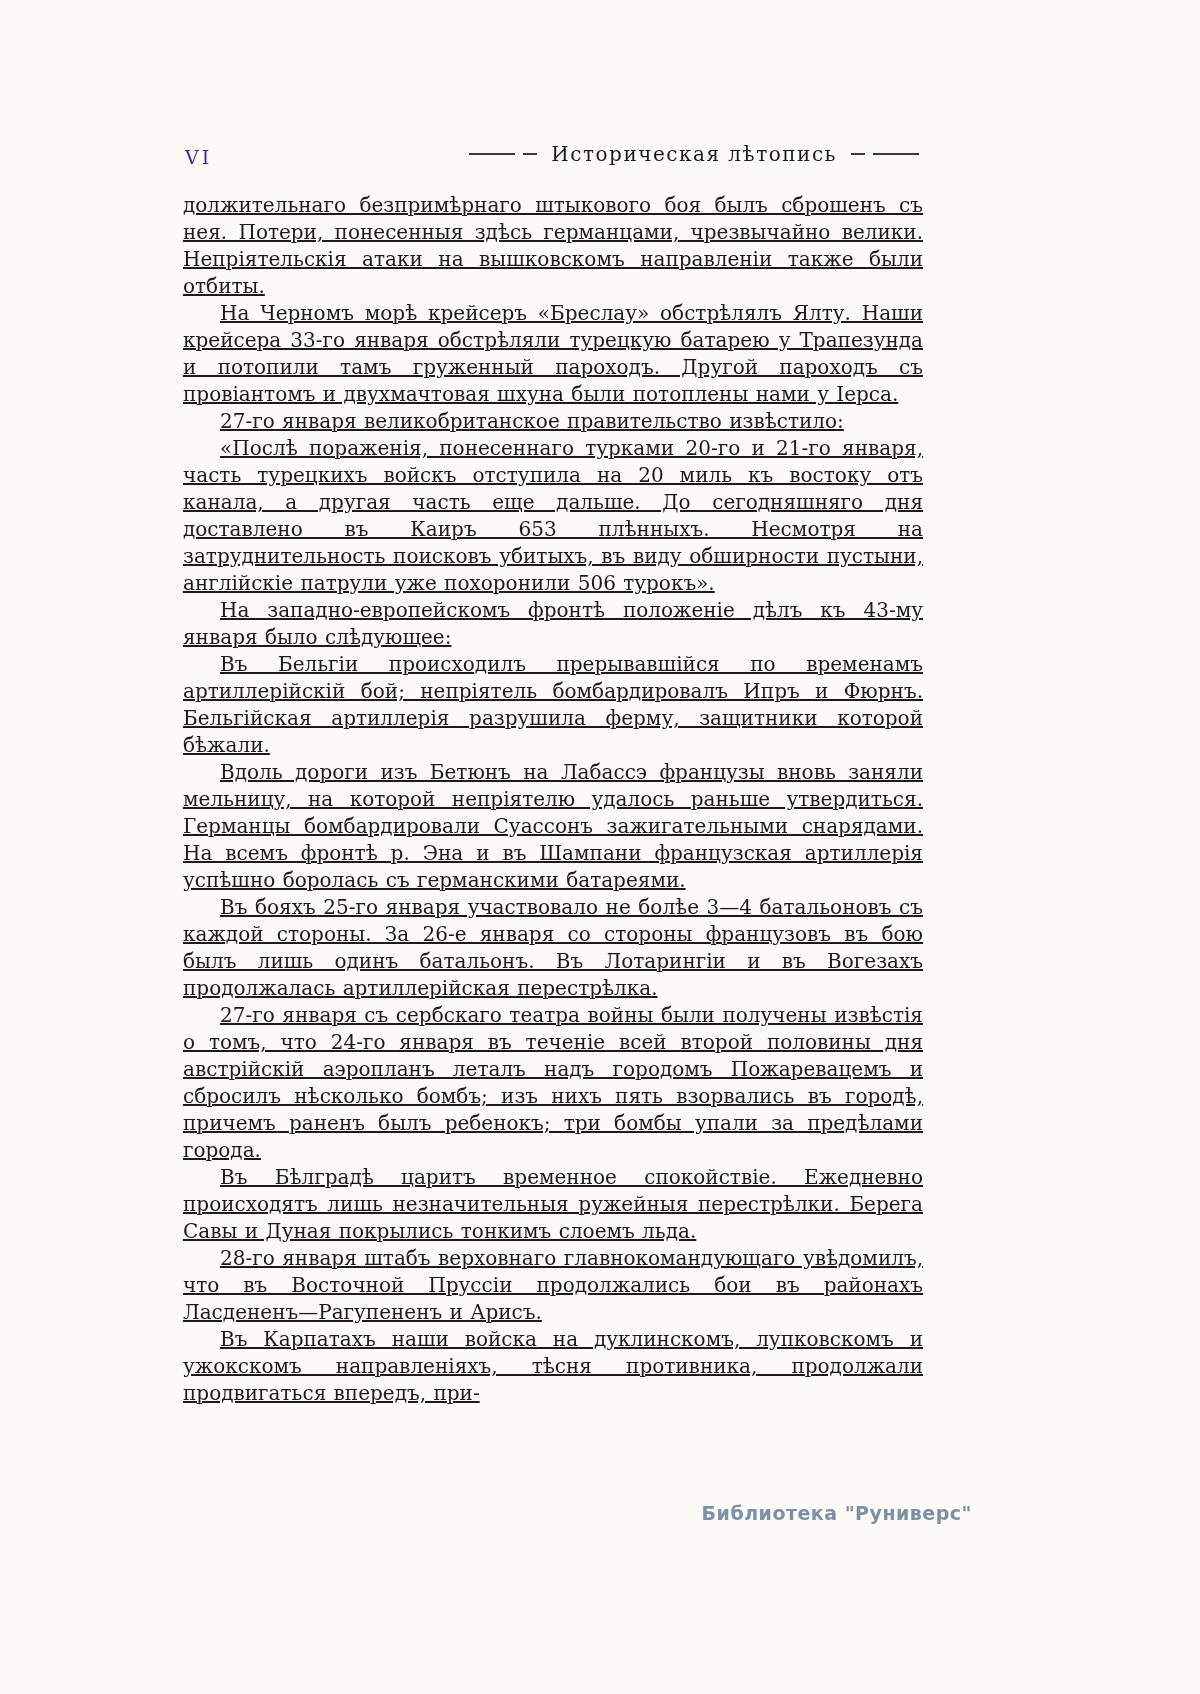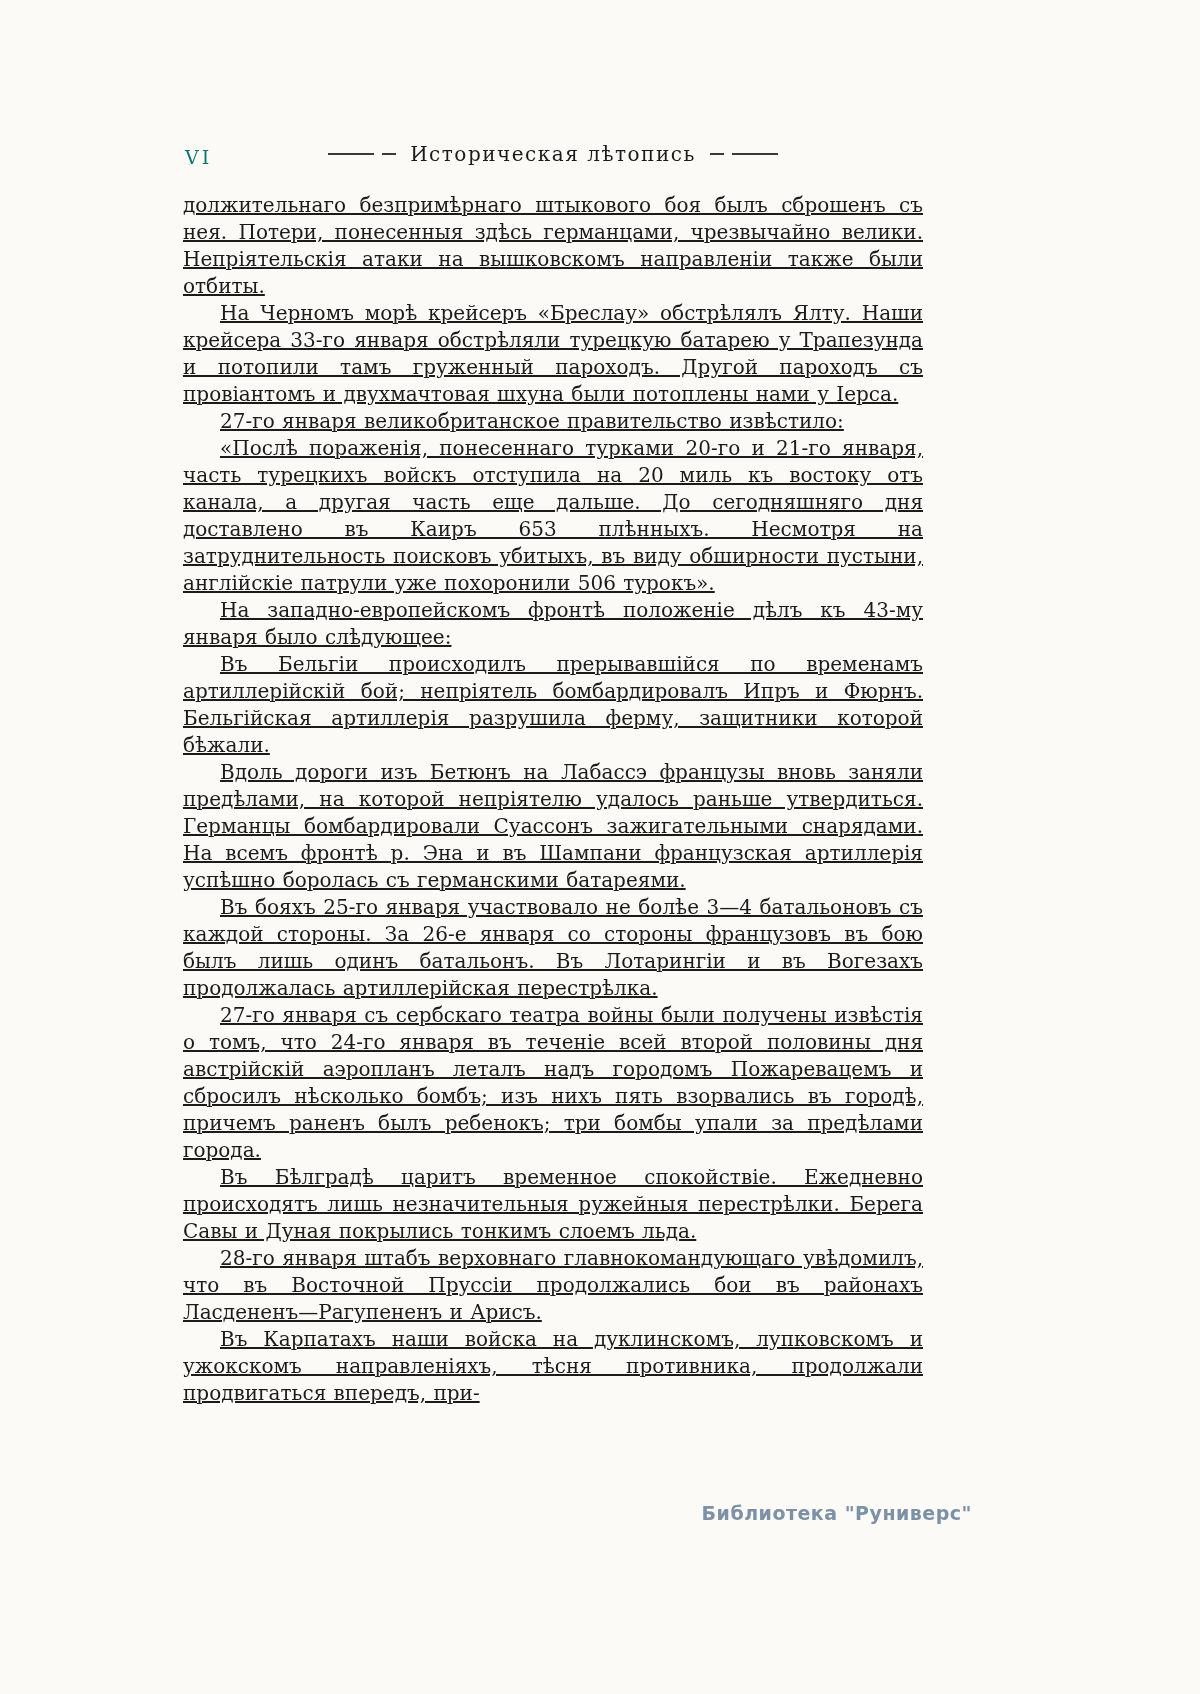--- a/index.html
+++ b/index.html
@@ -27,28 +27,28 @@
     position: relative;
     height: 34px;
     margin-bottom: 16px;
   }
   .page-number {
     position: absolute;
     left: 2px;
     top: 4px;
     font-size: 19px;
     letter-spacing: 3px;
-    color: #0f766e;
+    color: #4c1d95;
   }
   .running-title {
     position: absolute;
     left: 0;
     right: 0;
     top: 0;
-    text-align: center;
+    text-align: right;
     font-size: 20px;
     letter-spacing: 1.5px;
     white-space: nowrap;
   }
   .rule {
     display: inline-block;
     vertical-align: middle;
     border-top: 2px solid #3a3a38;
     height: 0;
     margin: 0 4px 4px 4px;
@@ -94,21 +94,21 @@
       </div>
     </div>
 
     <div class="body-text">
       <p class="no-indent">должительнаго безпримѣрнаго штыкового боя былъ сброшенъ съ нея. Потери, понесенныя здѣсь германцами, чрезвычайно велики. Непріятельскія атаки на вышковскомъ направленіи также были отбиты.</p>
       <p>На Черномъ морѣ крейсеръ «Бреслау» обстрѣлялъ Ялту. Наши крейсера 33-го января обстрѣляли турецкую батарею у Трапезунда и потопили тамъ груженный пароходъ. Другой пароходъ съ провіантомъ и двухмачтовая шхуна были потоплены нами у Іерса.</p>
       <p>27-го января великобританское правительство извѣстило:</p>
       <p>«Послѣ пораженія, понесеннаго турками 20-го и 21-го января, часть турецкихъ войскъ отступила на 20 миль къ востоку отъ канала, а другая часть еще дальше. До сегодняшняго дня доставлено въ Каиръ 653 плѣнныхъ. Несмотря на затруднительность поисковъ убитыхъ, въ виду обширности пустыни, англійскіе патрули уже похоронили 506 турокъ».</p>
       <p>На западно-европейскомъ фронтѣ положеніе дѣлъ къ 43-му января было слѣдующее:</p>
       <p>Въ Бельгіи происходилъ прерывавшійся по временамъ артиллерійскій бой; непріятель бомбардировалъ Ипръ и Фюрнъ. Бельгійская артиллерія разрушила ферму, защитники которой бѣжали.</p>
-      <p>Вдоль дороги изъ Бетюнъ на Лабассэ французы вновь заняли предѣлами, на которой непріятелю удалось раньше утвердиться. Германцы бомбардировали Суассонъ зажигательными снарядами. На всемъ фронтѣ р. Эна и въ Шампани французская артиллерія успѣшно боролась съ германскими батареями.</p>
+      <p>Вдоль дороги изъ Бетюнъ на Лабассэ французы вновь заняли мельницу, на которой непріятелю удалось раньше утвердиться. Германцы бомбардировали Суассонъ зажигательными снарядами. На всемъ фронтѣ р. Эна и въ Шампани французская артиллерія успѣшно боролась съ германскими батареями.</p>
       <p>Въ бояхъ 25-го января участвовало не болѣе 3—4 батальоновъ съ каждой стороны. За 26-е января со стороны французовъ въ бою былъ лишь одинъ батальонъ. Въ Лотарингіи и въ Вогезахъ продолжалась артиллерійская перестрѣлка.</p>
       <p>27-го января съ сербскаго театра войны были получены извѣстія о томъ, что 24-го января въ теченіе всей второй половины дня австрійскій аэропланъ леталъ надъ городомъ Пожаревацемъ и сбросилъ нѣсколько бомбъ; изъ нихъ пять взорвались въ городѣ, причемъ раненъ былъ ребенокъ; три бомбы упали за предѣлами города.</p>
       <p>Въ Бѣлградѣ царитъ временное спокойствіе. Ежедневно происходятъ лишь незначительныя ружейныя перестрѣлки. Берега Савы и Дуная покрылись тонкимъ слоемъ льда.</p>
       <p>28-го января штабъ верховнаго главнокомандующаго увѣдомилъ, что въ Восточной Пруссіи продолжались бои въ районахъ Ласдененъ—Рагупененъ и Арисъ.</p>
       <p>Въ Карпатахъ наши войска на дуклинскомъ, лупковскомъ и ужокскомъ направленіяхъ, тѣсня противника, продолжали продвигаться впередъ, при-</p>
     </div>
 
   </div>
 
   <div class="watermark">Библиотека "Руниверс"</div>

